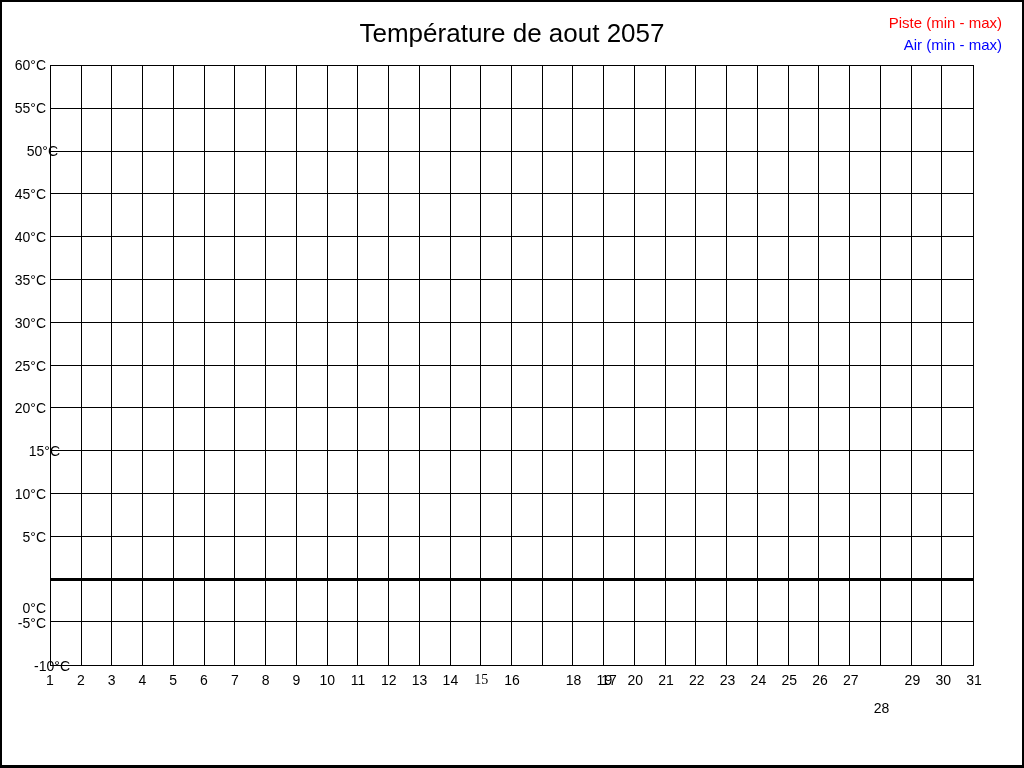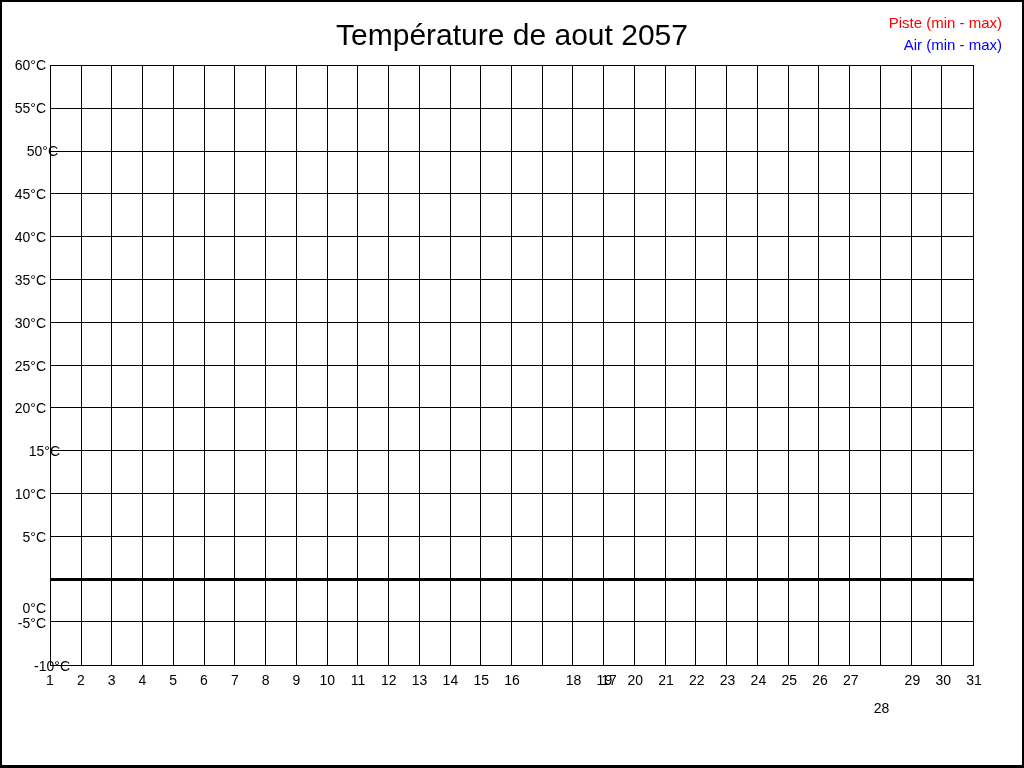--- a/index.html
+++ b/index.html
@@ -10,21 +10,21 @@
     background:#ffffff;
     border:2px solid #000;
     border-bottom-width:3px;
     font-family:"Liberation Sans",sans-serif;
     overflow:hidden;
   }
   .chart-title{
     position:absolute;
     top:16px;left:0;width:100%;
     text-align:center;
-    font-size:30px;
+    font-size:26px;
     color:#000;
     white-space:nowrap;
   }
   .legend{
     position:absolute;
     top:10px;right:20px;
     text-align:right;
     font-size:15px;
     line-height:22px;
     white-space:nowrap;
@@ -149,21 +149,21 @@
       <div class="xtick" style="left: 156.2px; top: 670px;">5</div>
       <div class="xtick" style="left: 187px; top: 670px;">6</div>
       <div class="xtick" style="left: 217.8px; top: 670px;">7</div>
       <div class="xtick" style="left: 248.6px; top: 670px;">8</div>
       <div class="xtick" style="left: 279.4px; top: 670px;">9</div>
       <div class="xtick" style="left: 310.2px; top: 670px;">10</div>
       <div class="xtick" style="left: 341px; top: 670px;">11</div>
       <div class="xtick" style="left: 371.8px; top: 670px;">12</div>
       <div class="xtick" style="left: 402.6px; top: 670px;">13</div>
       <div class="xtick" style="left: 433.4px; top: 670px;">14</div>
-      <div class="xtick" style="left: 464.2px; top: 670px;">15</div>
+      <div class="xtick" style="left: 464.2px; top: 670px; font-family: Liberation Serif, serif;">15</div>
       <div class="xtick" style="left: 495px; top: 670px;">16</div>
       <div class="xtick" style="left: 552px; top: 670px; margin-left: 40px;">17</div>
       <div class="xtick" style="left: 556.6px; top: 670px;">18</div>
       <div class="xtick" style="left: 587.4px; top: 670px;">19</div>
       <div class="xtick" style="left: 618.2px; top: 670px;">20</div>
       <div class="xtick" style="left: 649px; top: 670px;">21</div>
       <div class="xtick" style="left: 679.8px; top: 670px;">22</div>
       <div class="xtick" style="left: 710.6px; top: 670px;">23</div>
       <div class="xtick" style="left: 741.4px; top: 670px;">24</div>
       <div class="xtick" style="left: 772.2px; top: 670px;">25</div>

